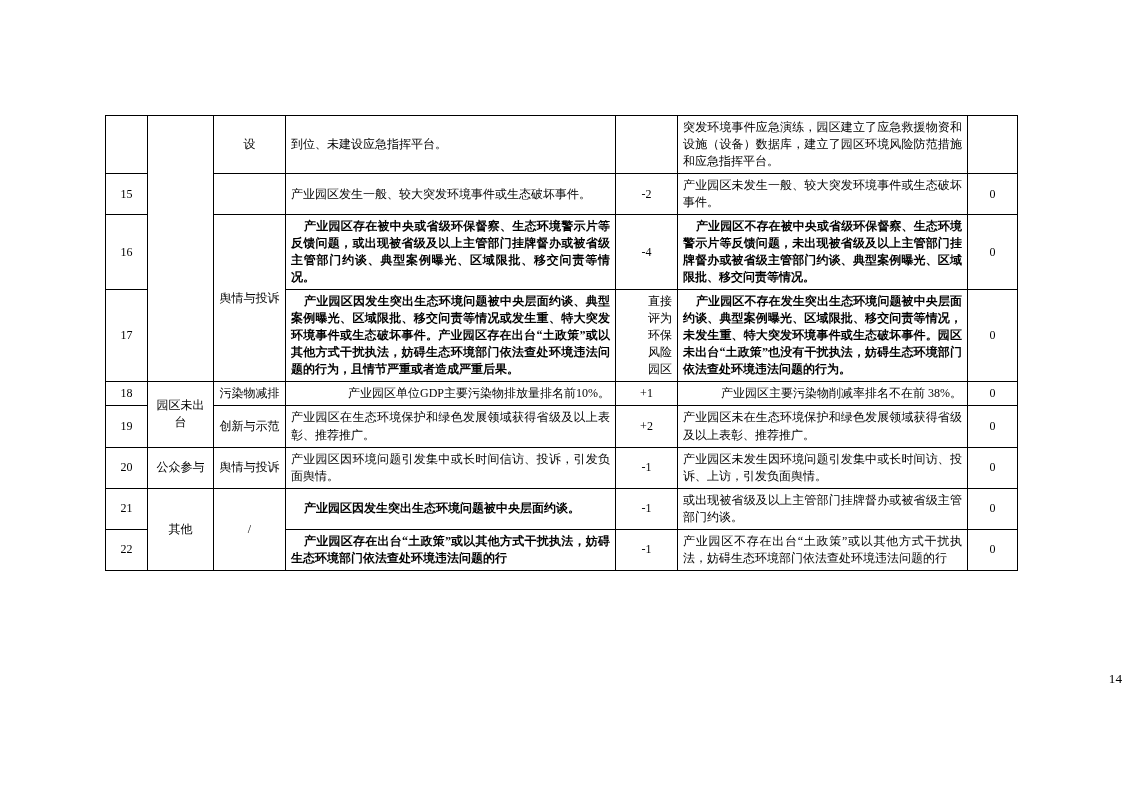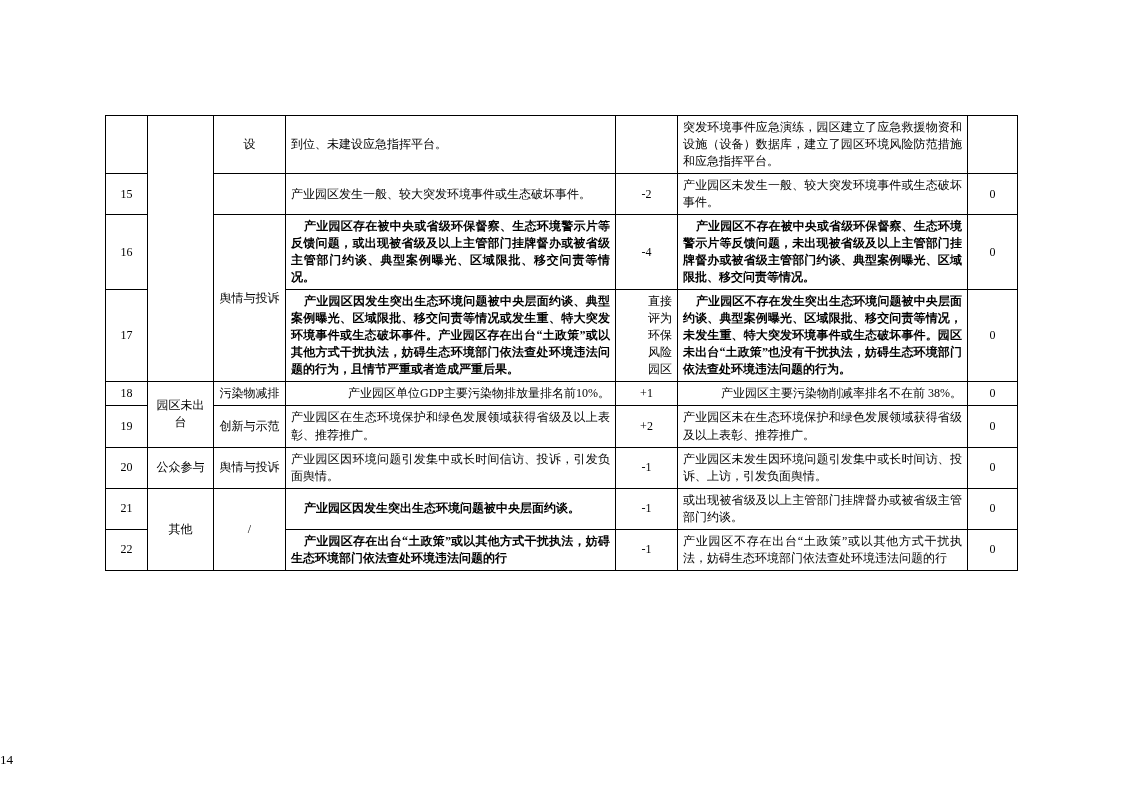--- a/index.html
+++ b/index.html
@@ -54,22 +54,22 @@
   .just-idt { text-align: justify; text-indent: 13px; text-align-last: left; font-weight: bold; }
   .lft { text-align: right; }
   .vstack {
     text-align: right;
     line-height: 1.45;
   }
   .small-score { font-size: 13px; }
   .page-number {
     position: absolute;
     width: 100%;
-    top: 752px;
-    text-align: left;
+    top: 671px;
+    text-align: right;
     font-size: 13.2px;
     font-family: "Liberation Serif", "DejaVu Serif", serif;
   }
 </style>
 </head>
 <body>
 
 <div class="page">
   <div class="table-wrap">
     <table class="doc-table">

